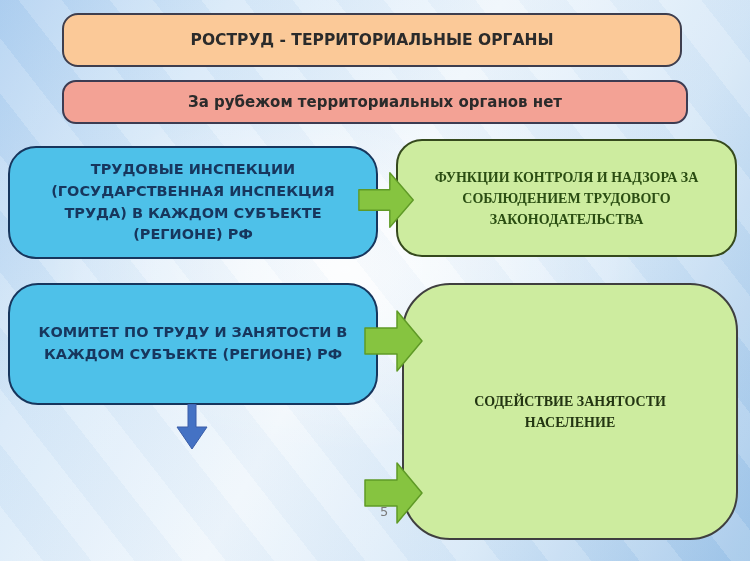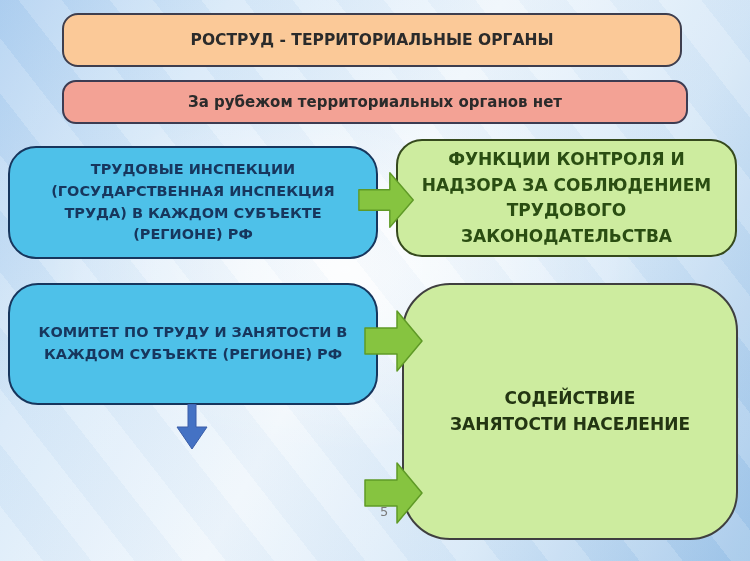--- a/index.html
+++ b/index.html
@@ -57,22 +57,23 @@
     line-height: 1.5;
   }
   .blue-box-1 { left: 8px;  top: 146px; width: 370px; height: 113px; border-radius: 28px; }
   .blue-box-1 .txt { max-width: 330px; }
   .blue-box-2 { left: 8px;  top: 283px; width: 370px; height: 122px; border-radius: 30px; }
   .blue-box-2 .txt { max-width: 350px; }
   .blue-box-3 { left: 8px;  top: 452px; width: 370px; height: 91px;  border-radius: 24px; }
   .blue-box-3 .txt { max-width: 345px; }
   .green-box {
     background: var(--green-fill, #cdec9f);
-    font-size: 17px;
+    font-size: 14px;
     line-height: 1.5;
+    font-family: Liberation Serif, serif;
   }
   .green-box-1 {
     left: 396px; top: 139px; width: 341px; height: 118px;
     border: 2px solid var(--green-border, #35491d);
     border-radius: 26px;
     color: var(--green-text, #2a4d12);
   }
   .green-box-1 .txt { max-width: 310px; }
   .big-green-box {
     left: 402px; top: 283px; width: 336px; height: 257px;

